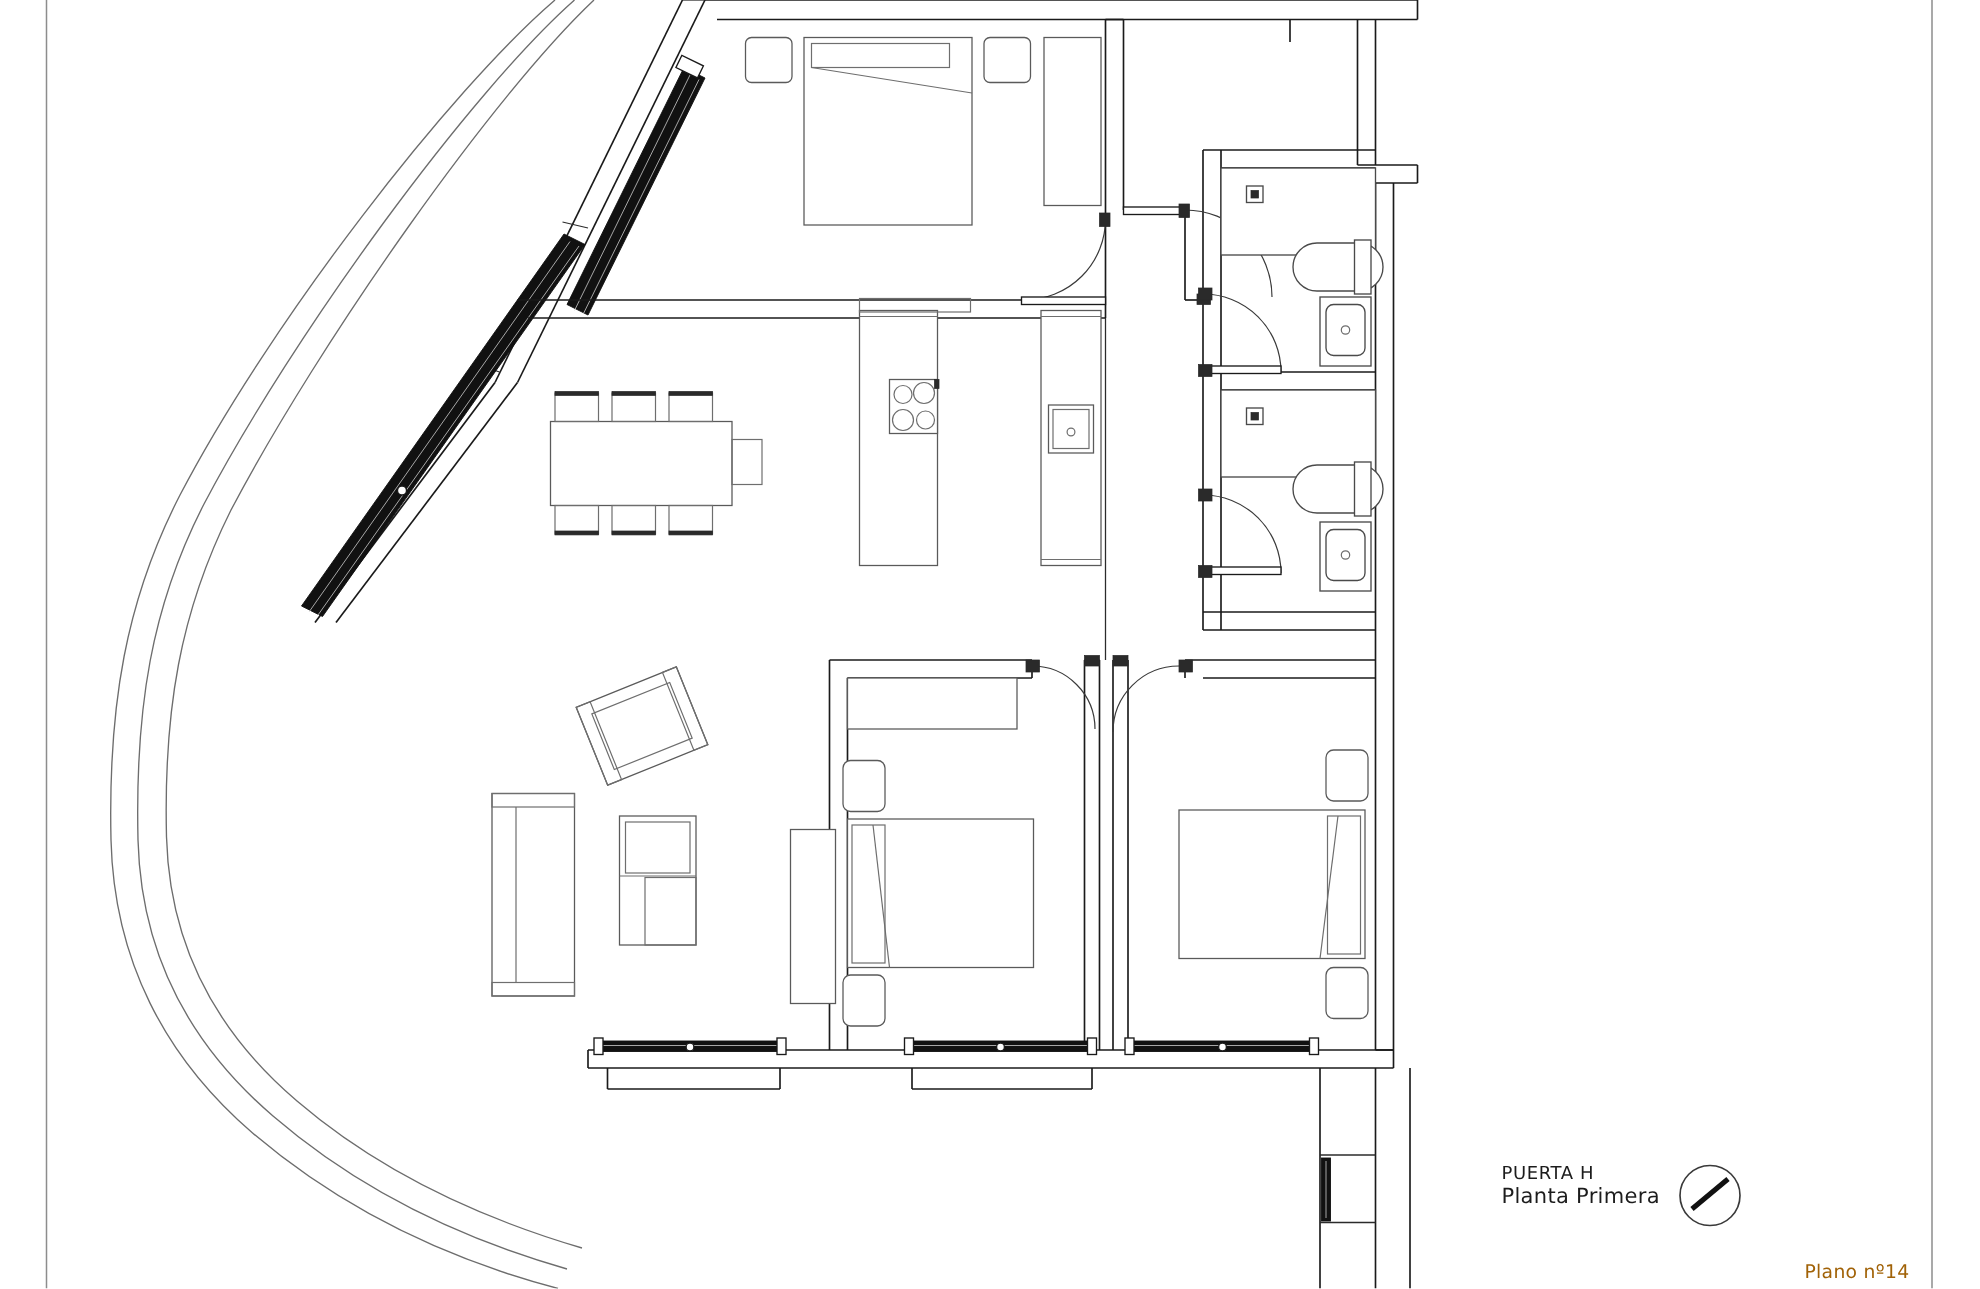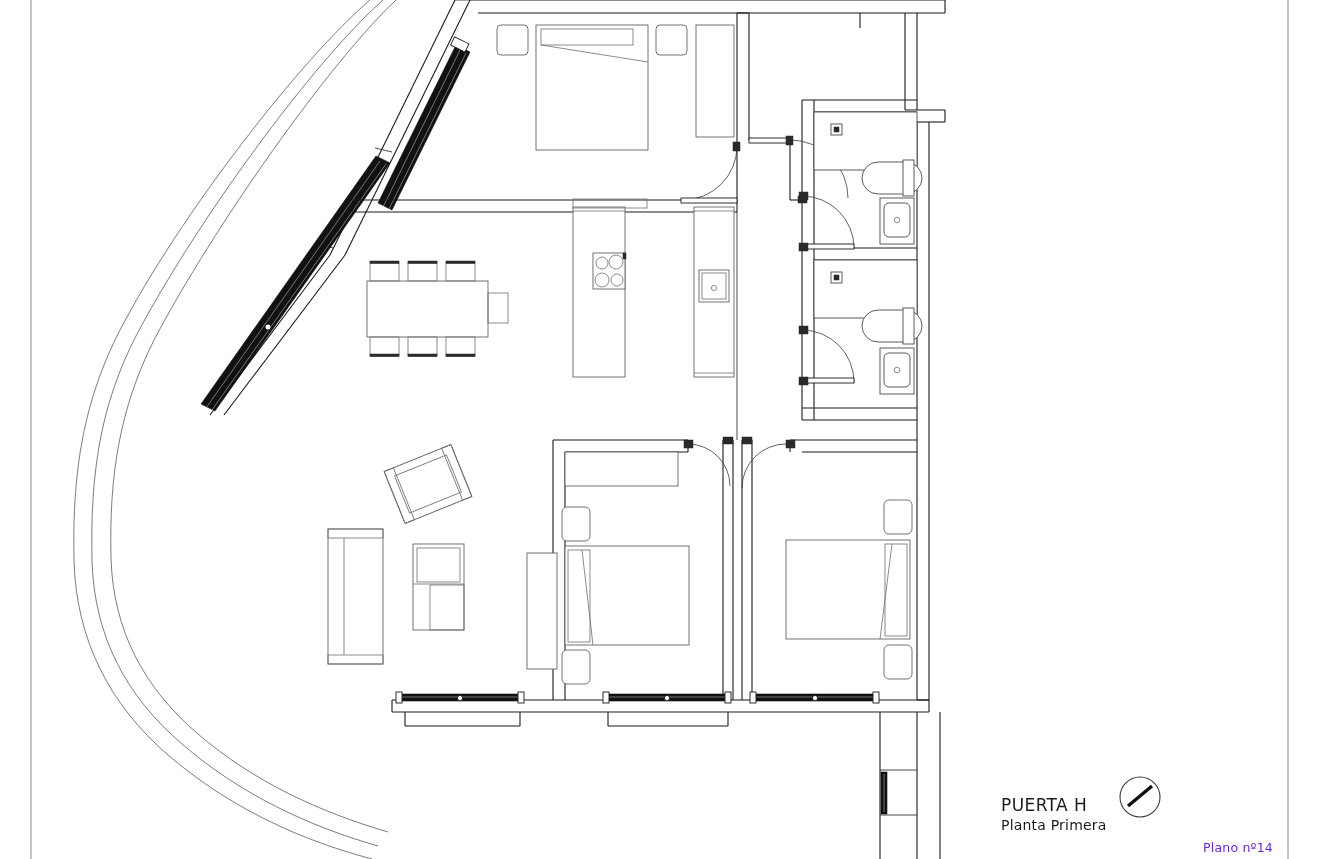--- a/index.html
+++ b/index.html
@@ -44,38 +44,37 @@
 
   .label-block {
     position: absolute;
     left: 1001px;
     top: 775px;
     line-height: 1.28;
     color: #1c1c1c;
   }
   .label-line1 {
     font-family: "DejaVu Sans", sans-serif;
-    font-size: 17px;
+    font-size: 12px;
     letter-spacing: 0.4px;
     white-space: nowrap;
-    margin-top: 20px;
   }
   .label-line2 {
     font-family: "DejaVu Sans", sans-serif;
     font-size: 14px;
     letter-spacing: 0.2px;
     white-space: nowrap;
   }
   .plan-number {
     position: absolute;
     left: 1203px;
     top: 840px;
     font-family: "DejaVu Sans", sans-serif;
     font-size: 12.5px;
-    color: #6d28d9;
+    color: #a16207;
     letter-spacing: 0.2px;
     white-space: nowrap;
     text-align: center;
   }
 </style>
 </head>
 <body>
 
 <div id="plan-root">
 

